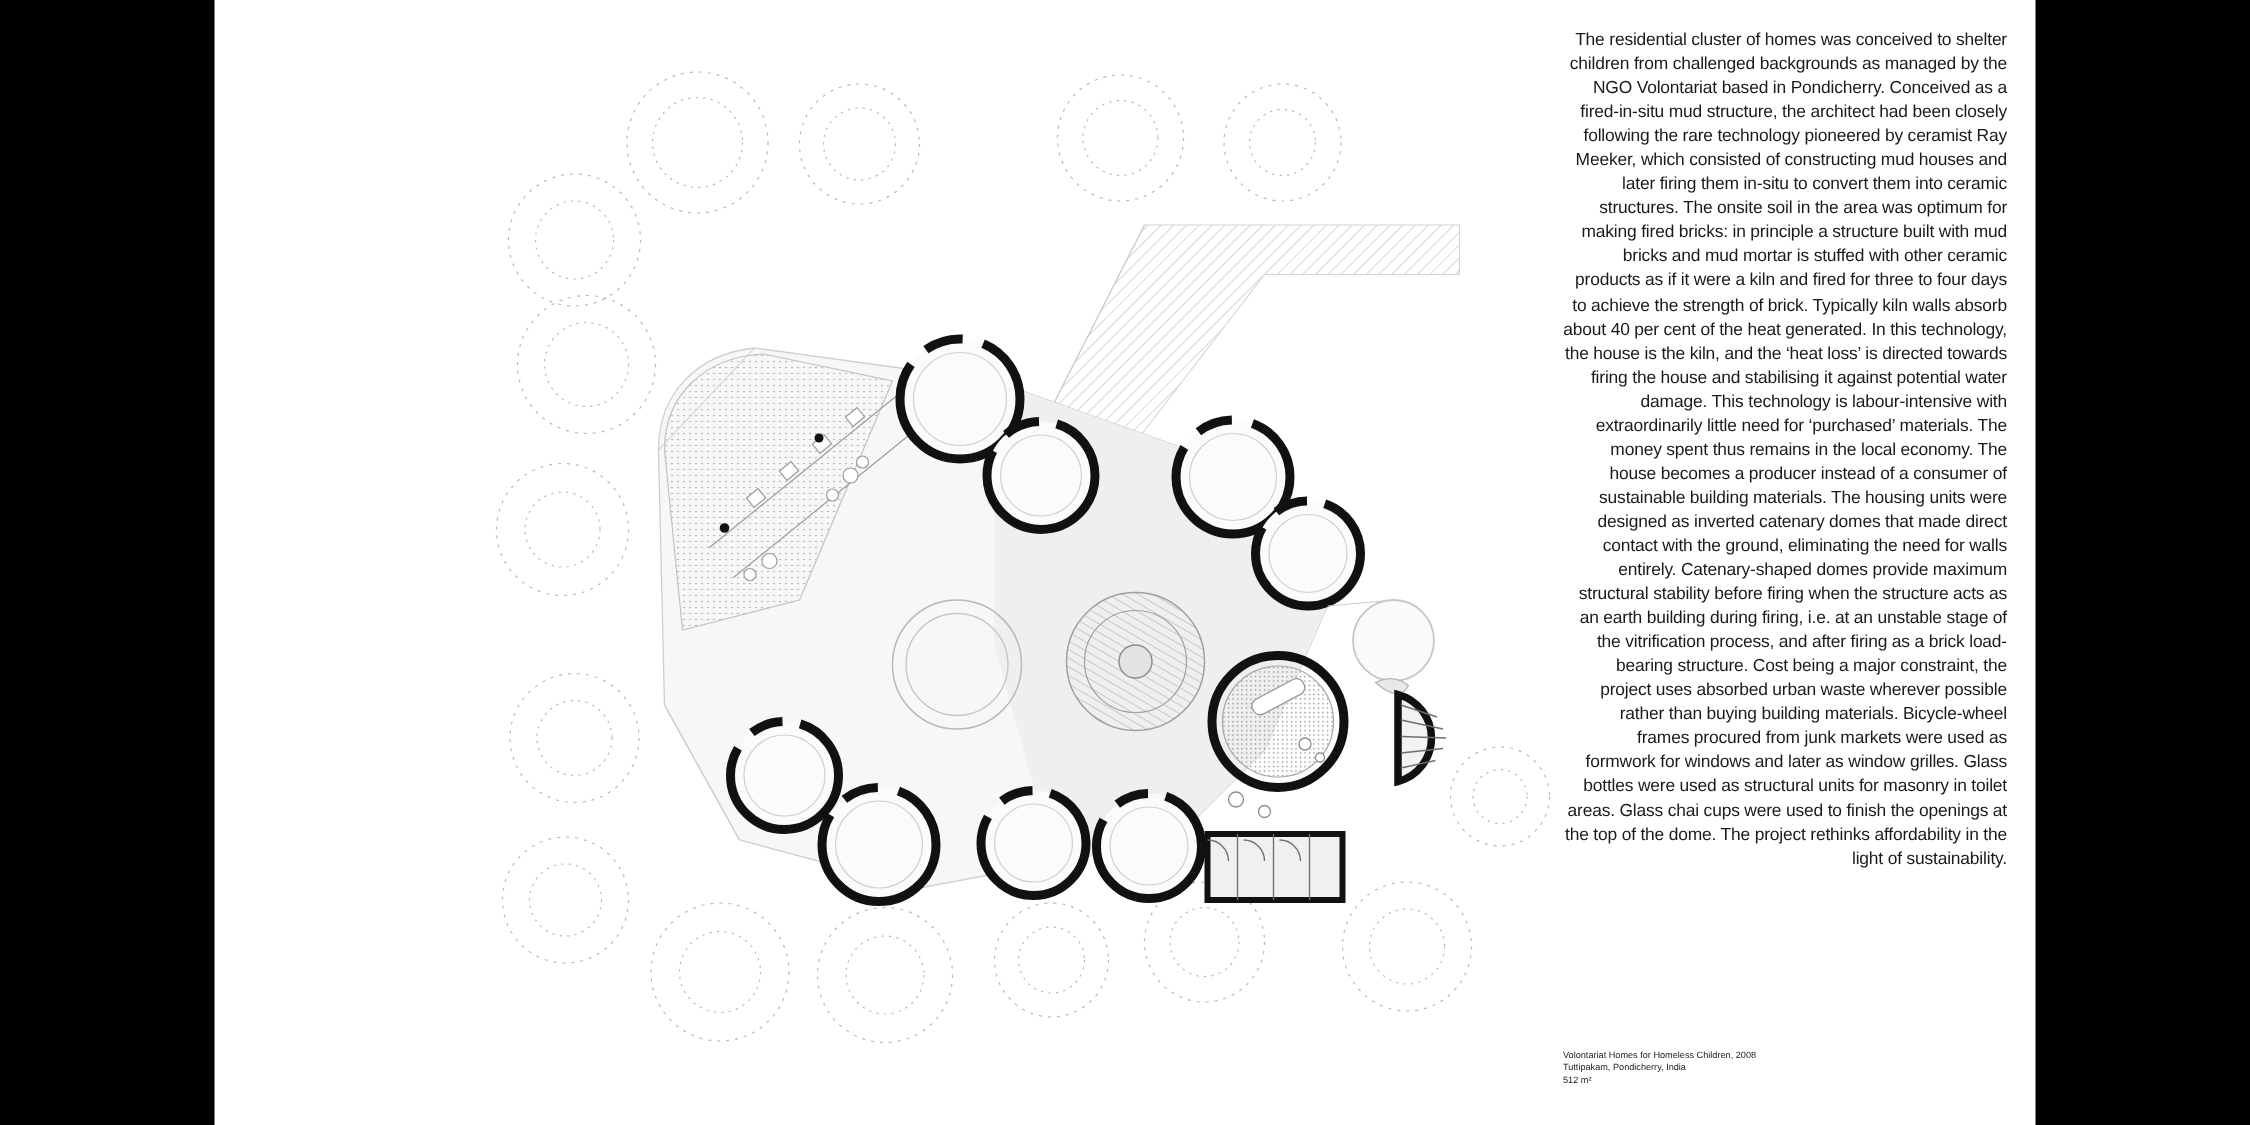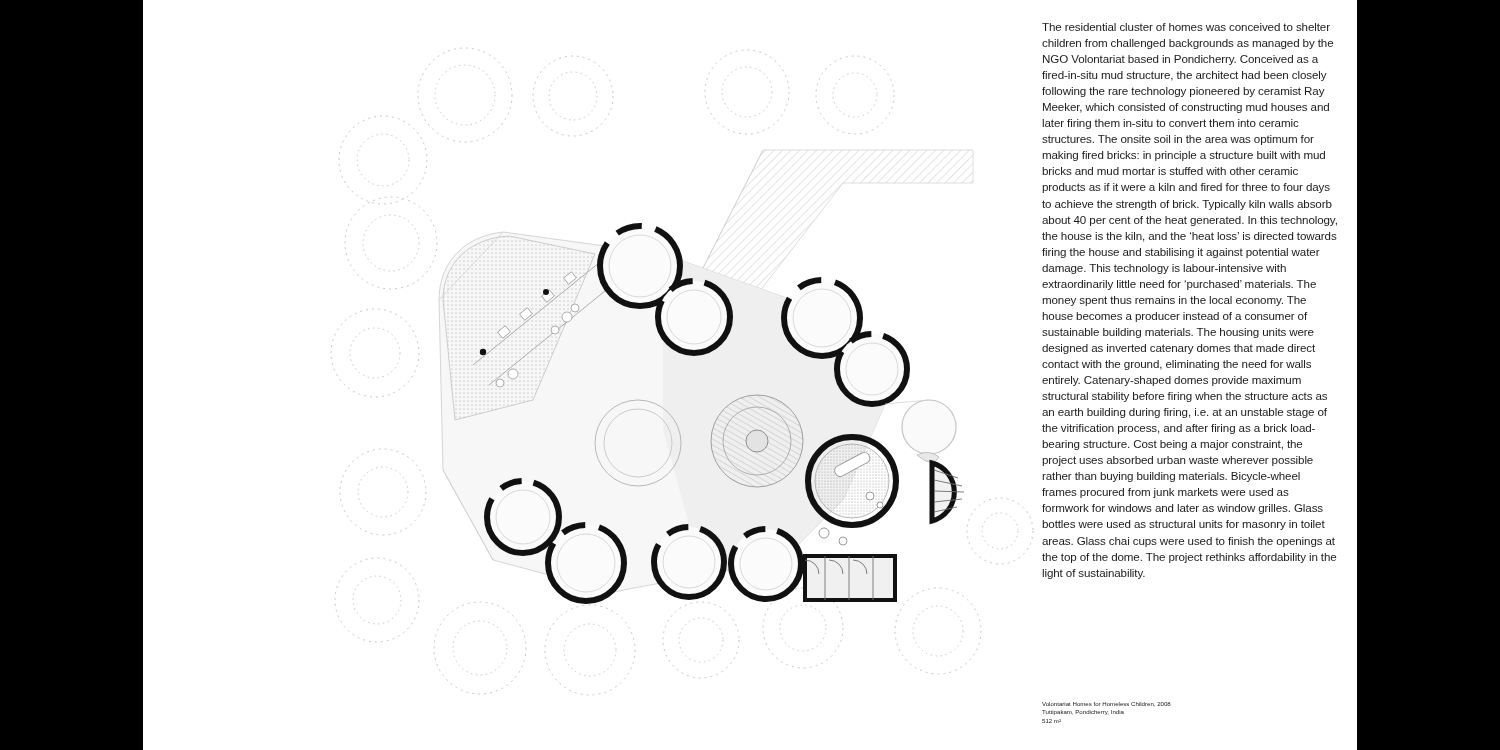--- a/index.html
+++ b/index.html
@@ -39,21 +39,21 @@
     position: absolute;
     left: 899px;
     top: 19px;
     width: 296px;
   }
   .body-text {
     font-size: 11.6px;
     line-height: 16.05px;
     color: #1a1a1a;
     letter-spacing: -0.01em;
-    text-align: left;
+    text-align: right;
     margin: 0;
   }
   .caption {
     position: absolute;
     left: 899px;
     top: 700px;
     width: 300px;
     font-size: 6.1px;
     line-height: 8.4px;
     color: #1a1a1a;

